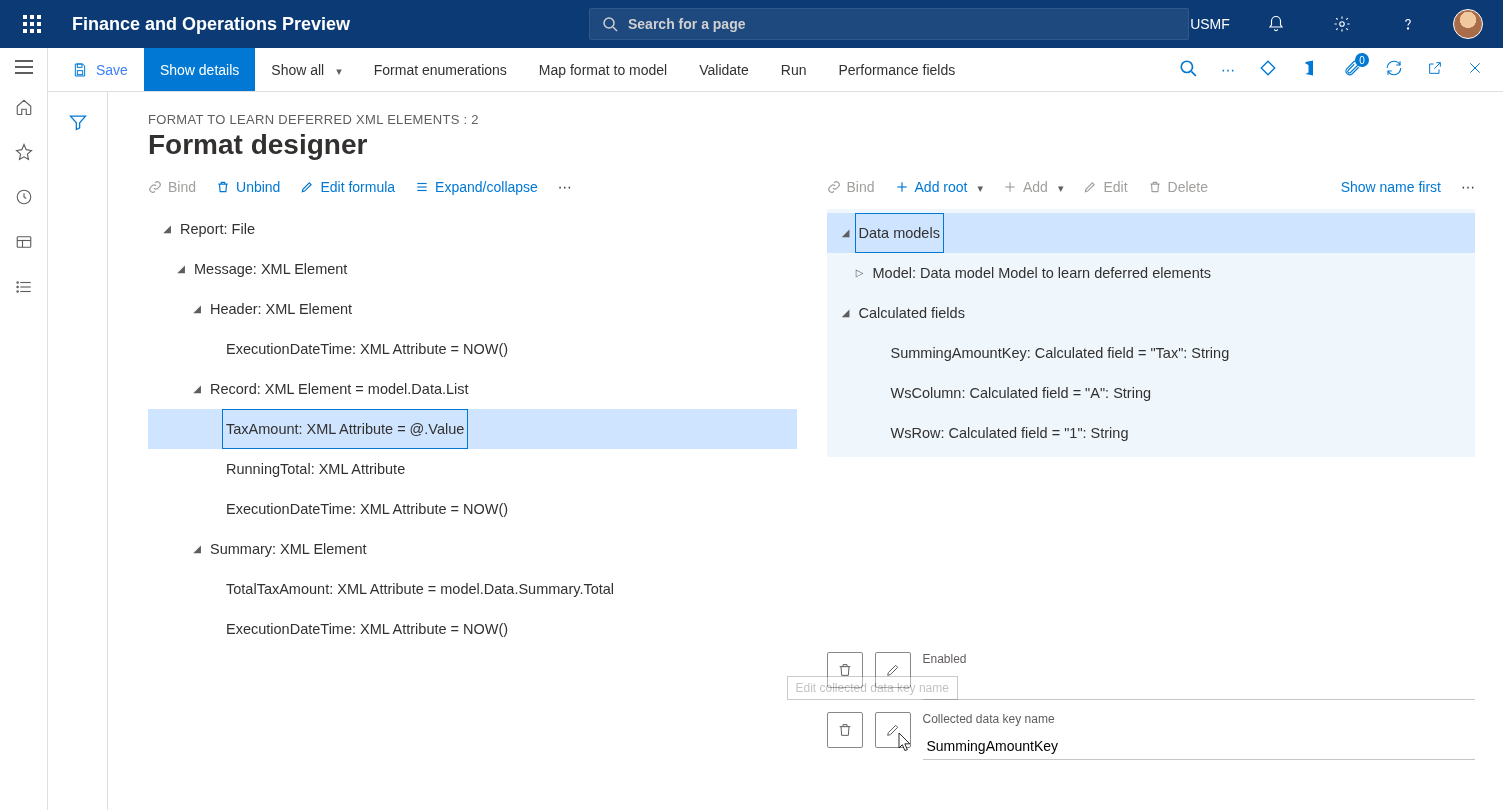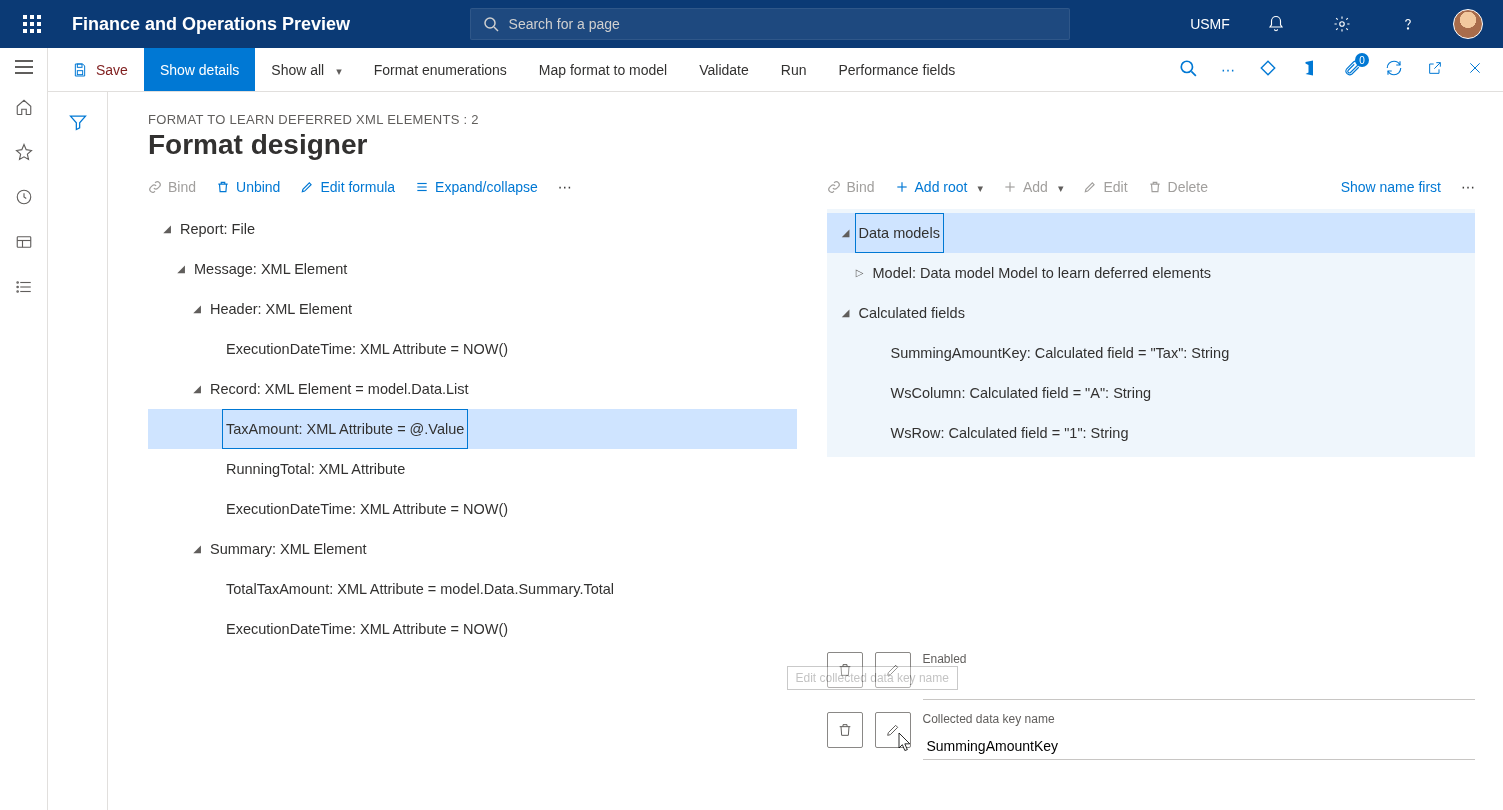--- a/index.html
+++ b/index.html
@@ -4,32 +4,32 @@
 <style>
   * { box-sizing: border-box; margin: 0; padding: 0; font-family: "Segoe UI", -apple-system, sans-serif; }
   body { width: 1503px; height: 810px; overflow: hidden; background: #fff; color: #323130; font-size: 14px; }
 
   
   .topbar { height: 48px; background: #0b3a75; color: #fff; display: flex; align-items: center; padding: 0 8px; }
   .waffle { width: 48px; display: flex; justify-content: center; align-items: center; }
   .waffle-grid { display: grid; grid-template-columns: repeat(3, 4px); grid-gap: 3px; }
   .waffle-grid span { width: 4px; height: 4px; background: #fff; }
   .app-title { font-size: 18px; font-weight: 600; margin-left: 16px; white-space: nowrap; }
-  .search-wrap { flex: 1; display: flex; justify-content: center; }
+  .search-wrap { flex: 1; display: flex; justify-content: flex-end; font-weight: bold; }
   .search-box { width: 600px; height: 32px; background: rgba(255,255,255,0.08); border: 1px solid rgba(255,255,255,0.08); border-radius: 2px; display: flex; align-items: center; padding: 0 12px; color: #d0d0d0; }
   .search-box svg { margin-right: 10px; }
   .topbar-right { display: flex; align-items: center; gap: 24px; padding-right: 12px; }
   .topbar-icon { width: 42px; display: flex; justify-content: center; align-items: center; cursor: pointer; }
   .avatar { width: 30px; height: 30px; border-radius: 50%; background: radial-gradient(circle at 50% 35%, #f2c99e 0 35%, #a86c4b 36% 100%); border:1px solid #fff; }
 
   
   .cmdbar { height: 44px; border-bottom: 1px solid #e1dfdd; display: flex; align-items: stretch; padding-left: 56px; }
   .cmd { display: flex; align-items: center; padding: 0 16px; gap: 8px; font-size: 14px; cursor: pointer; color: #323130; }
   .cmd.active { background: #0078d4; color: #ffffff; }
-  .cmd.blue { color: #7f1d1d; }
+  .cmd.blue { color: #3b82f6; }
   .cmd svg { width: 16px; height: 16px; }
   .cmdbar-right { margin-left: auto; display: flex; align-items: center; gap: 24px; padding-right: 20px; }
   .cmdbar-right .ricon { color: #0078d4; position: relative; cursor: pointer; }
   .badge { position: absolute; top: -6px; right: -8px; background: #0078d4; color: #fff; font-size: 10px; border-radius: 8px; min-width: 14px; height: 14px; display: flex; align-items: center; justify-content: center; padding: 0 3px;}
 
   
   .leftrail { position: absolute; top: 48px; left: 0; width: 48px; bottom: 0; border-right: 1px solid #e1dfdd; display: flex; flex-direction: column; align-items: center; padding-top: 12px; gap: 24px; background:#fff; z-index:2;}
   .leftrail .railicon { color: #605e5c; cursor: pointer; }
   .ham-lines { width:18px; display:flex; flex-direction:column; gap:4px; }
   .ham-lines span { height:2px; background:#605e5c; }
@@ -410,21 +410,21 @@
           </div>
         <div class="tree-row indent-1" style="padding-left:60px">
             <span class="tree-label">WsColumn: Calculated field = "A": String</span>
           </div>
         <div class="tree-row indent-1" style="padding-left:60px">
             <span class="tree-label">WsRow: Calculated field = "1": String</span>
           </div>
       </div>
 
       <div class="props">
-        <div class="tooltip" style="bottom:82px; left:-40px;">Edit collected data key name</div>
+        <div class="tooltip" style="bottom:72px; left:-40px;">Edit collected data key name</div>
 
         <div class="prop-row">
           <div class="icon-btn">
             <svg width="16" height="16" viewBox="0 0 24 24" fill="none" stroke="#605e5c" stroke-width="1.5">
                 <path d="M4 7h16M9 7V4h6v3M6 7l1 13h10l1-13"></path>
               </svg>
           </div>
           <div class="icon-btn">
             <svg width="16" height="16" viewBox="0 0 24 24" fill="none" stroke="#605e5c" stroke-width="1.5">
                 <path d="M4 20l4-1 11-11-3-3L5 16l-1 4z"></path>

